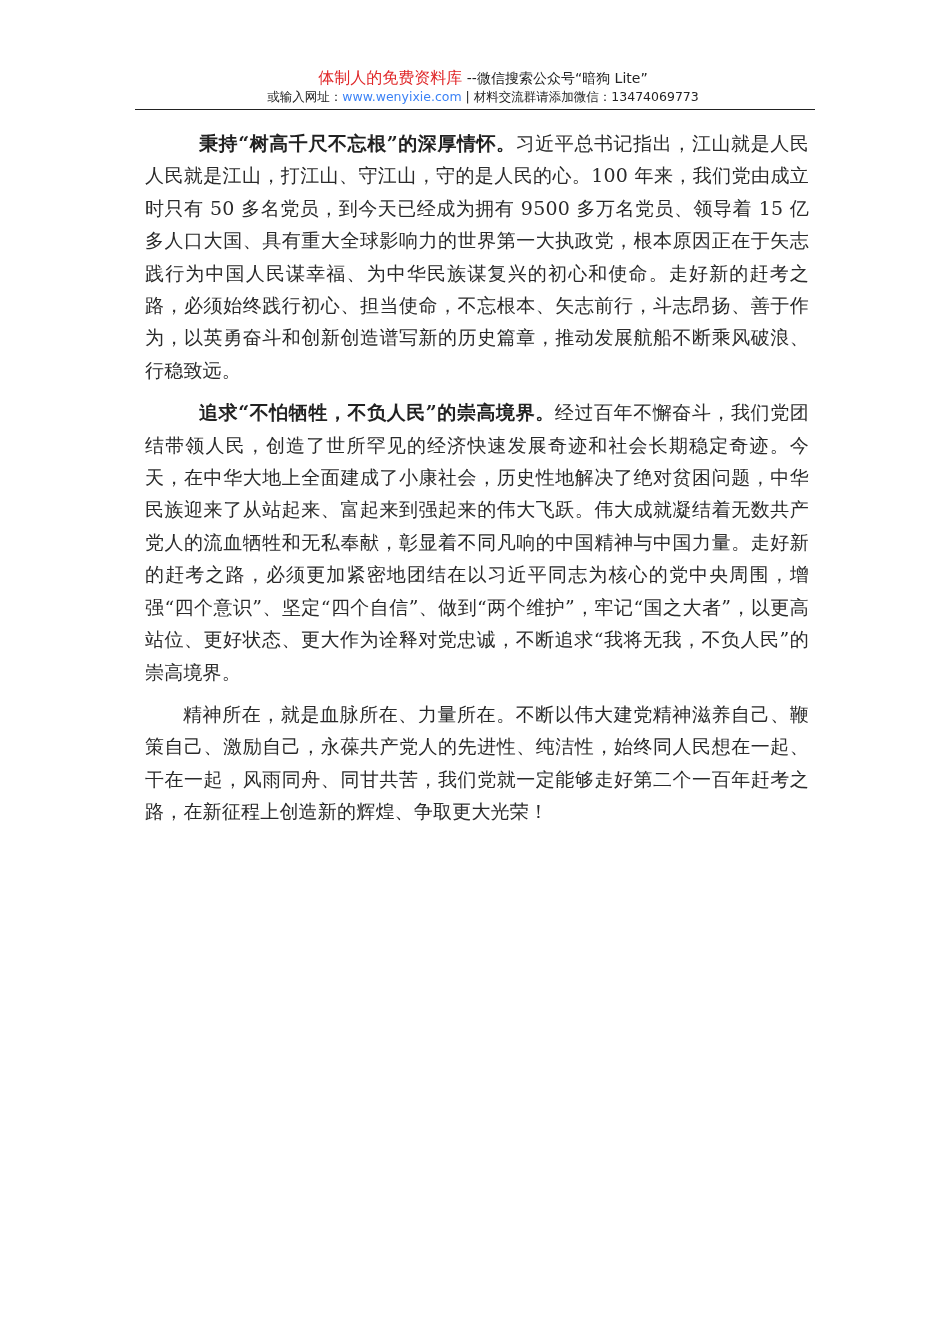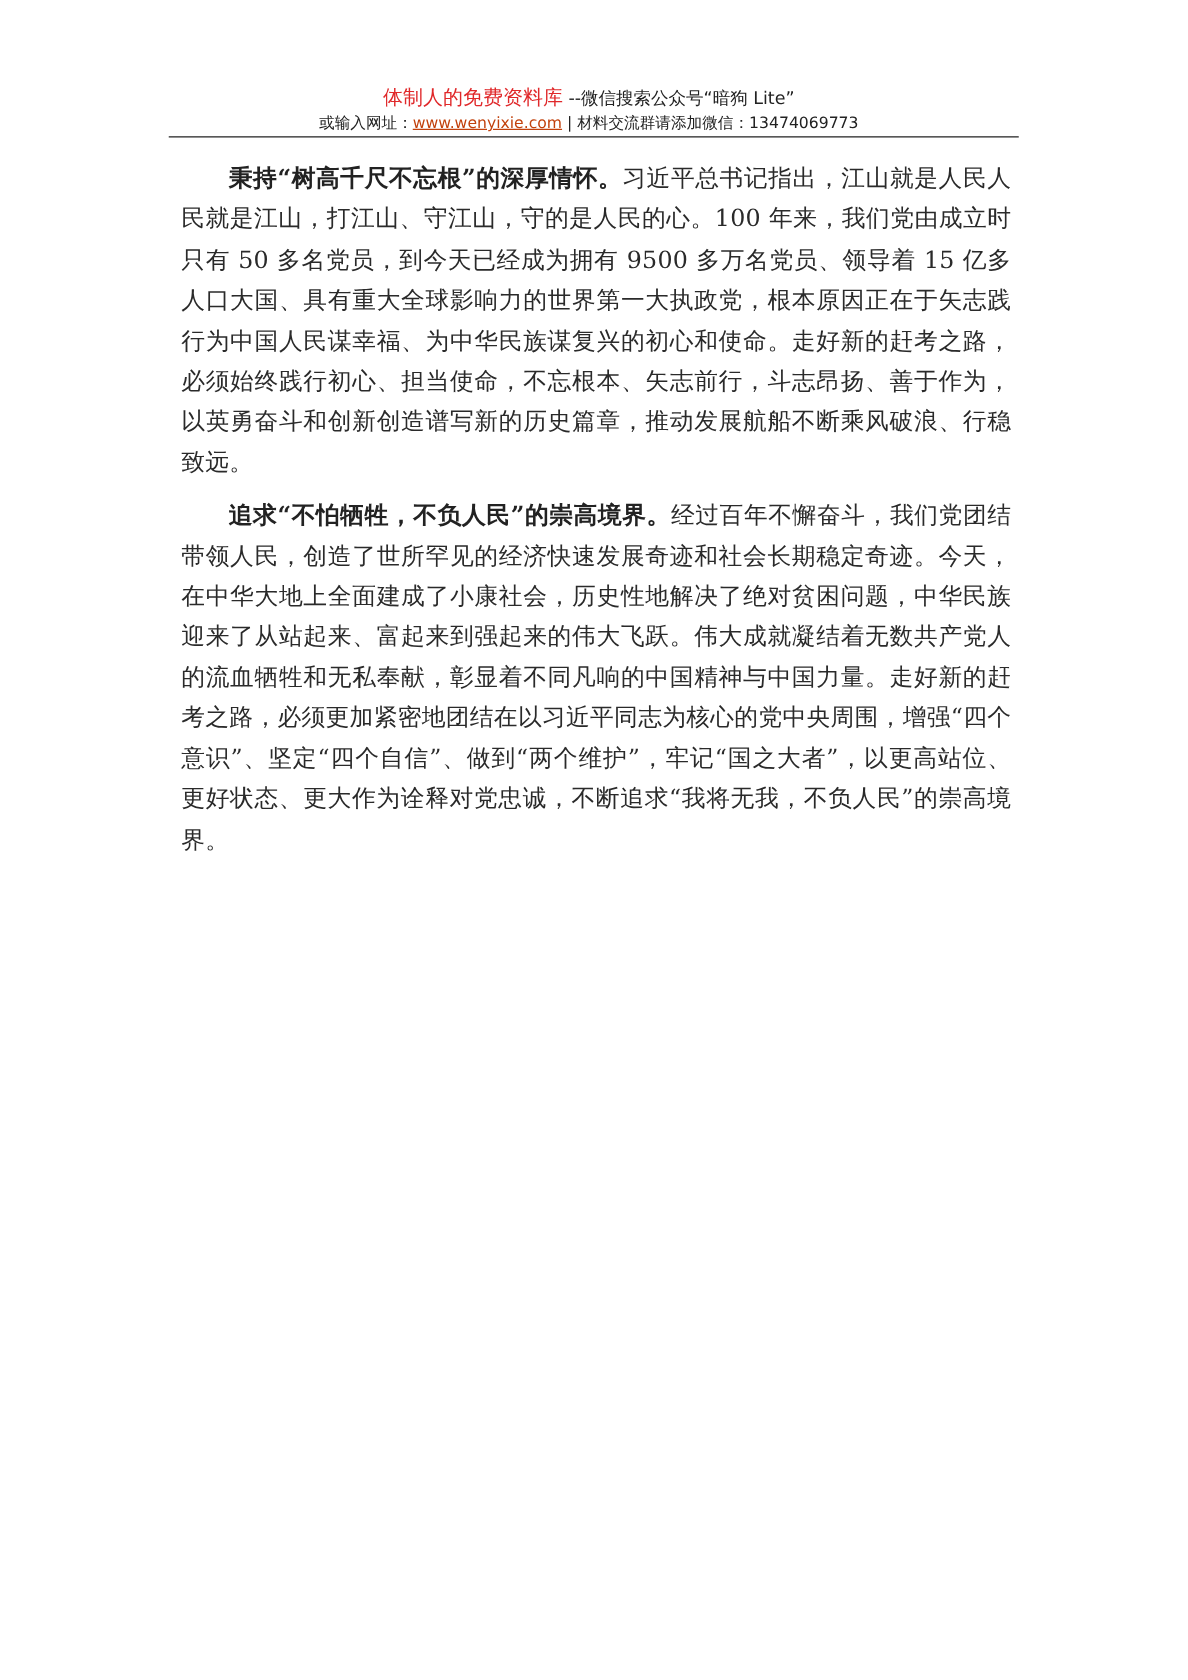--- a/index.html
+++ b/index.html
@@ -8,21 +8,21 @@
     background: #ffffff;
   }
   body {
     width: 950px;
     height: 1344px;
     position: relative;
     overflow: hidden;
   }
   .page-header {
     position: absolute;
-    left: 131px;
+    left: 143px;
     top: 68px;
     width: 680px;
     text-align: center;
     font-family: "DejaVu Sans", "Liberation Sans", sans-serif;
   }
   .header-line1 {
     font-size: 14px;
     line-height: 20px;
     color: #222;
     white-space: nowrap;
@@ -31,22 +31,21 @@
     color: #e0282a;
     font-size: 16px;
   }
   .header-line2 {
     font-size: 12.5px;
     line-height: 18px;
     color: #222;
     white-space: nowrap;
   }
   .header-link {
-    color: #c2410c;
-    text-decoration: underline;
+    color: #3b82f6;
   }
   .header-rule {
     position: absolute;
     left: 135px;
     top: 109px;
     width: 680px;
     height: 0;
     border-top: 1.5px solid #222;
   }
   .doc-body {
@@ -64,31 +63,33 @@
   .doc-body p {
     margin: 0 0 10px 0;
     text-indent: 2em;
   }
   .doc-body p.last-para {
     margin-top: 0;
   }
   .lead {
     font-weight: bold;
     color: #222;
+    margin-left: 16px;
   }
 </style>
 </head>
 <body>
 
 <div class="page-header">
   <div class="header-line1">
     <span class="header-brand">体制人的免费资料库</span><span> --微信搜索公众号“暗狗 Lite”</span>
   </div>
   <div class="header-line2">
     <span>或输入网址：</span><span class="header-link">www.wenyixie.com</span><span> | 材料交流群请添加微信：13474069773</span>
   </div>
 </div>
 <div class="header-rule"></div>
 
 <div class="doc-body">
   <p><span class="lead">秉持“树高千尺不忘根”的深厚情怀。</span><span>习近平总书记指出，江山就是人民人民就是江山，打江山、守江山，守的是人民的心。100 年来，我们党由成立时只有 50 多名党员，到今天已经成为拥有 9500 多万名党员、领导着 15 亿多人口大国、具有重大全球影响力的世界第一大执政党，根本原因正在于矢志践行为中国人民谋幸福、为中华民族谋复兴的初心和使命。走好新的赶考之路，必须始终践行初心、担当使命，不忘根本、矢志前行，斗志昂扬、善于作为，以英勇奋斗和创新创造谱写新的历史篇章，推动发展航船不断乘风破浪、行稳致远。</span></p>
   <p><span class="lead">追求“不怕牺牲，不负人民”的崇高境界。</span><span>经过百年不懈奋斗，我们党团结带领人民，创造了世所罕见的经济快速发展奇迹和社会长期稳定奇迹。今天，在中华大地上全面建成了小康社会，历史性地解决了绝对贫困问题，中华民族迎来了从站起来、富起来到强起来的伟大飞跃。伟大成就凝结着无数共产党人的流血牺牲和无私奉献，彰显着不同凡响的中国精神与中国力量。走好新的赶考之路，必须更加紧密地团结在以习近平同志为核心的党中央周围，增强“四个意识”、坚定“四个自信”、做到“两个维护”，牢记“国之大者”，以更高站位、更好状态、更大作为诠释对党忠诚，不断追求“我将无我，不负人民”的崇高境界。</span></p>
+  <p class="last-para"><span>精神所在，就是血脉所在、力量所在。不断以伟大建党精神滋养自己、鞭策自己、激励自己，永葆共产党人的先进性、纯洁性，始终同人民想在一起、干在一起，风雨同舟、同甘共苦，我们党就一定能够走好第二个一百年赶考之路，在新征程上创造新的辉煌、争取更大光荣！</span></p>
 </div>
 
 </body></html>

